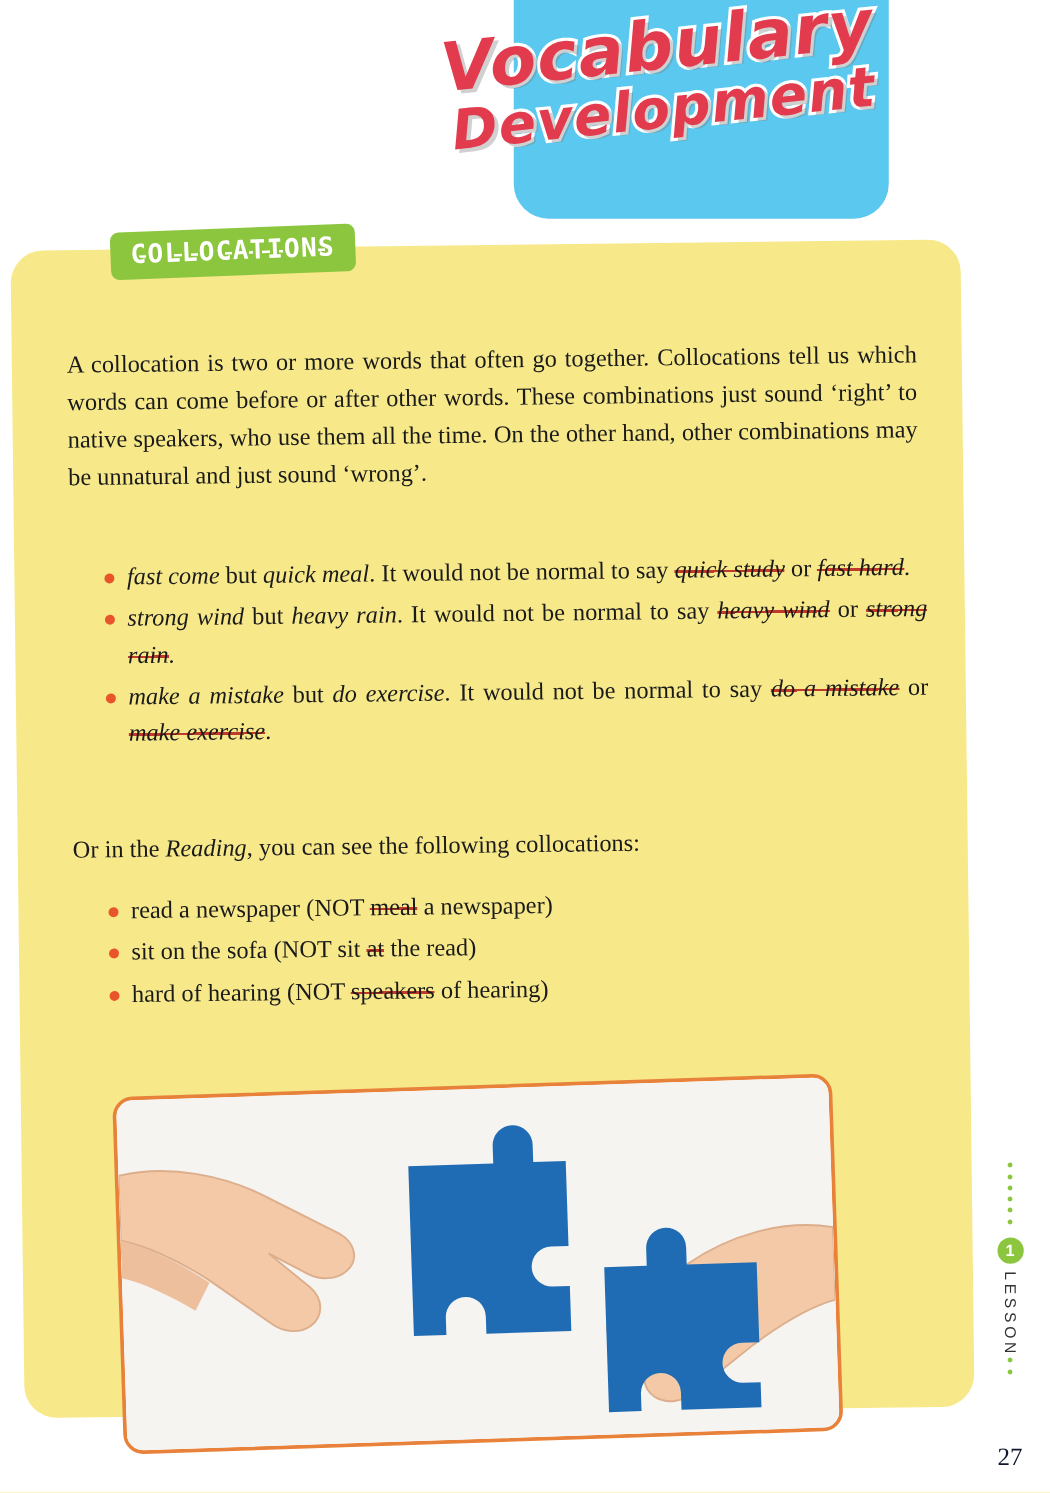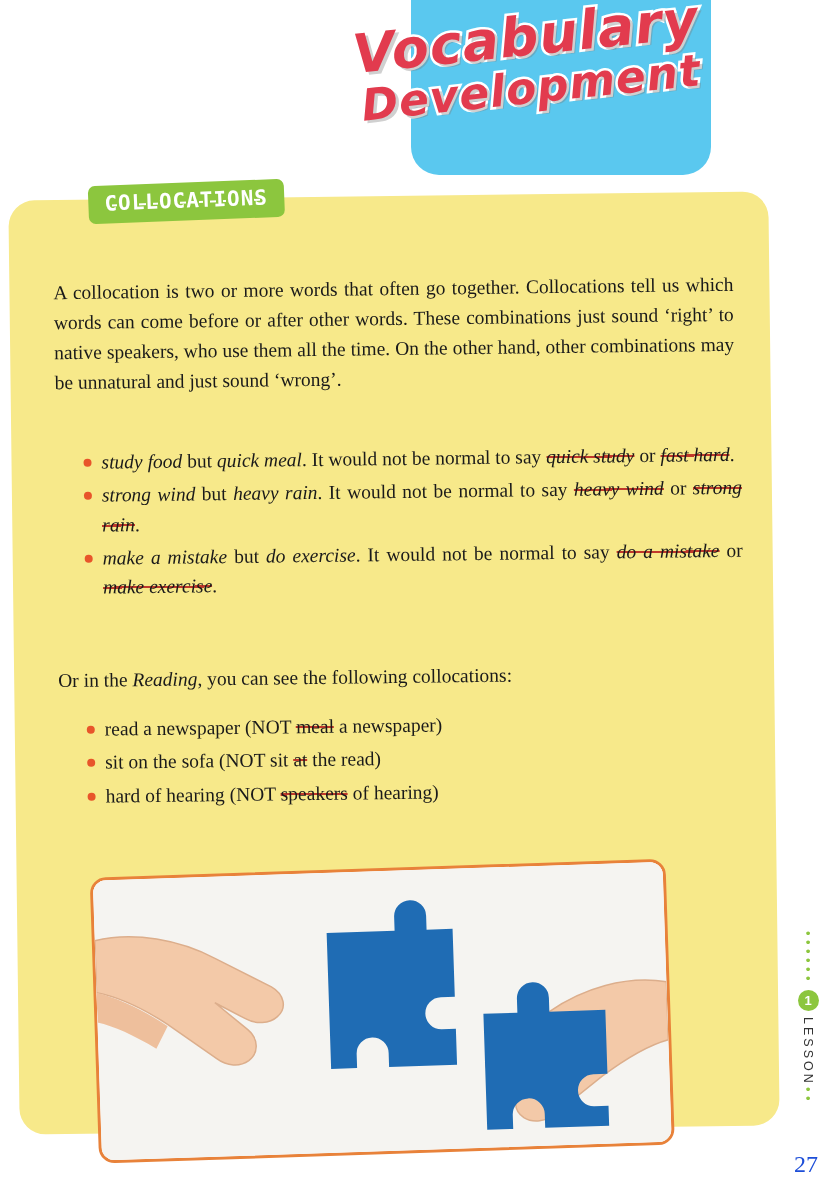--- a/index.html
+++ b/index.html
@@ -207,22 +207,22 @@
     font-size: 12.5px;
     letter-spacing: 3px;
     color: #333333;
     margin: 0 auto;
   }
   .page-number {
     position: absolute;
     right: 22px;
     bottom: 16px;
     font-family: "Liberation Serif", serif;
-    font-size: 24px;
-    color: #1d4ed8;
+    font-size: 20px;
+    color: #0f172a;
   }
 </style>
 </head>
 <body>
 
 <div class="header-banner"></div>
 <div class="header-title">
   <div class="line line1">Vocabulary</div>
   <div class="line line2">Development</div>
 </div>
@@ -233,21 +233,21 @@
 
   <div class="section-tag">
     <span>COLLOCATIONS</span>
   </div>
 
   <p class="intro">A collocation is two or more words that often go together. Collocations tell us which words can come before or after other words. These combinations just sound ‘right’ to native speakers, who use them all the time. On the other hand, other combinations may be unnatural and just sound  ‘wrong’.</p>
 
   <div class="bullet-list">
 
     <div class="bullet">
-      <i>study food</i>
+      <i>fast come</i>
       <span>but</span>
       <i>quick meal</i><span>. It would not be normal to say</span>
       <i class="strike">quick study</i>
       <span>or</span>
       <i class="strike">fast hard</i><span>.</span>
     </div>
 
     <div class="bullet">
       <i>strong wind</i>
       <span>but</span>

